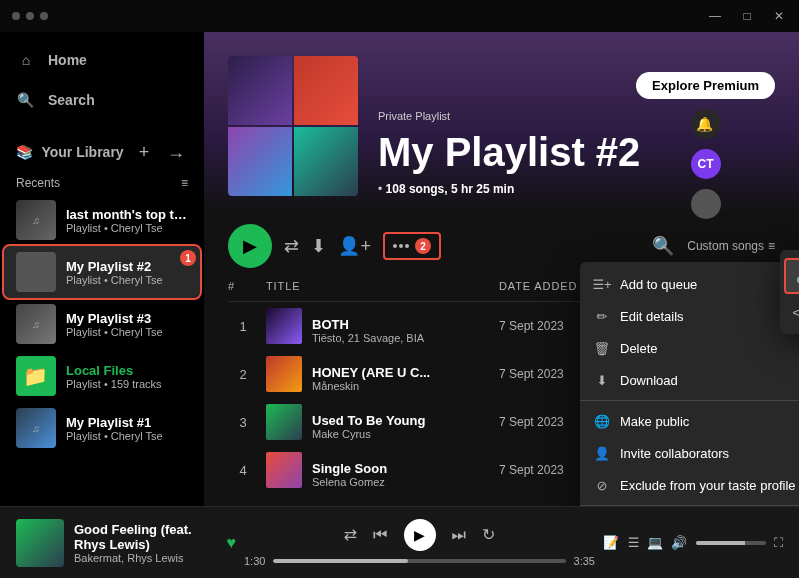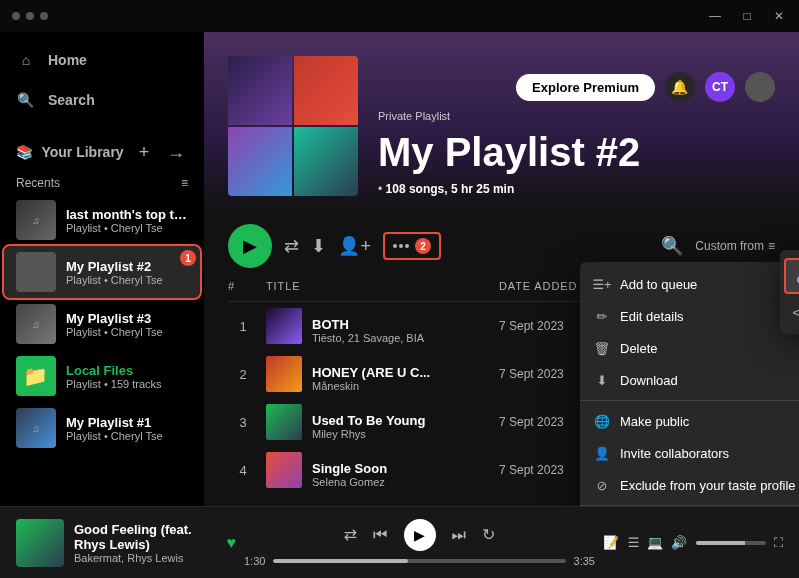--- a/index.html
+++ b/index.html
@@ -239,20 +239,21 @@
     .hero-meta span { color: #fff; font-weight: 600; }
 
     .header-right {
       display: flex;
       align-items: center;
       gap: 10px;
       padding: 0 24px;
       position: absolute;
       top: 40px;
       right: 0;
+      flex-direction: column;
     }
     .explore-btn {
       background: #fff;
       color: #000;
       border: none;
       border-radius: 20px;
       padding: 6px 16px;
       font-size: 13px;
       font-weight: 700;
       cursor: pointer;
@@ -682,21 +683,21 @@
       <div class="more-btn">
         <div class="more-dot"></div>
         <div class="more-dot"></div>
         <div class="more-dot"></div>
         <div class="more-badge">2</div>
       </div>
       <div class="toolbar-spacer"></div>
       <div class="toolbar-right">
         <div class="toolbar-icon">🔍</div>
         <div class="custom-order">
-          <span>Custom from</span>
+          <span>Custom songs</span>
           <span>≡</span>
         </div>
       </div>
     </div>
 
     <div class="track-list">
       <div class="track-header">
         <div>#</div>
         <div>Title</div>
         <div>Date added</div>
@@ -731,21 +732,21 @@
         <div class="track-duration">2:47</div>
         <div></div>
       </div>
 
       <div class="track-row">
         <div class="track-num">3</div>
         <div class="track-title-cell">
           <div class="track-art track-art-3"></div>
           <div>
             <div class="track-name">Used To Be Young</div>
-            <div class="track-artist">Miley Rhys</div>
+            <div class="track-artist">Make Cyrus</div>
           </div>
         </div>
         <div class="track-date">7 Sept 2023</div>
         <div class="track-duration">3:11</div>
         <div></div>
       </div>
 
       <div class="track-row">
         <div class="track-num">4</div>
         <div class="track-title-cell">

